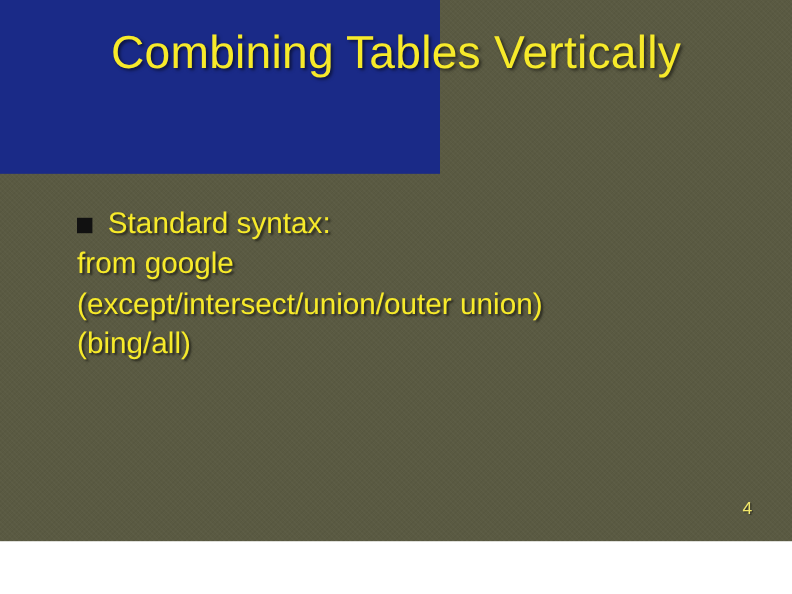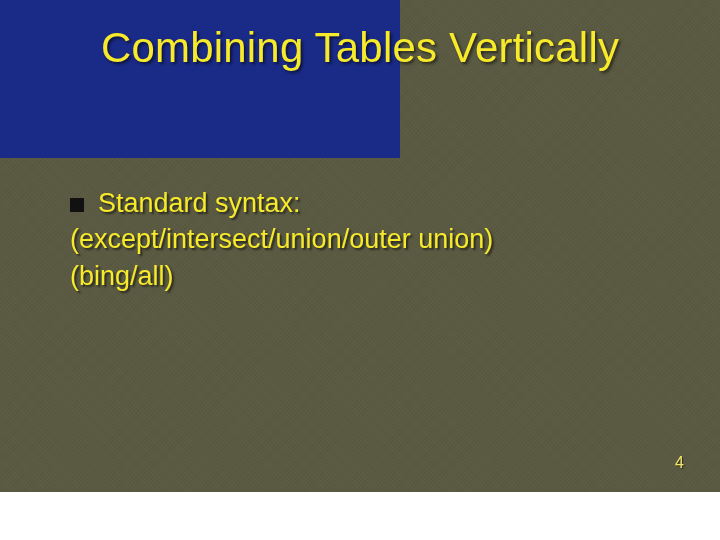--- a/index.html
+++ b/index.html
@@ -79,18 +79,19 @@
 <div class="slide">
   <div class="header-band"></div>
 
   <div class="title">Combining Tables Vertically</div>
 
   <div class="content">
     <div class="first-line">
       <span class="bullet"></span>
       <span>Standard syntax:</span>
     </div>
+    <div>from google</div>
     <div>(except/intersect/union/outer union)</div>
     <div>(bing/all)</div>
   </div>
 
   <div class="page-number">4</div>
 </div>
 
 </body></html>

